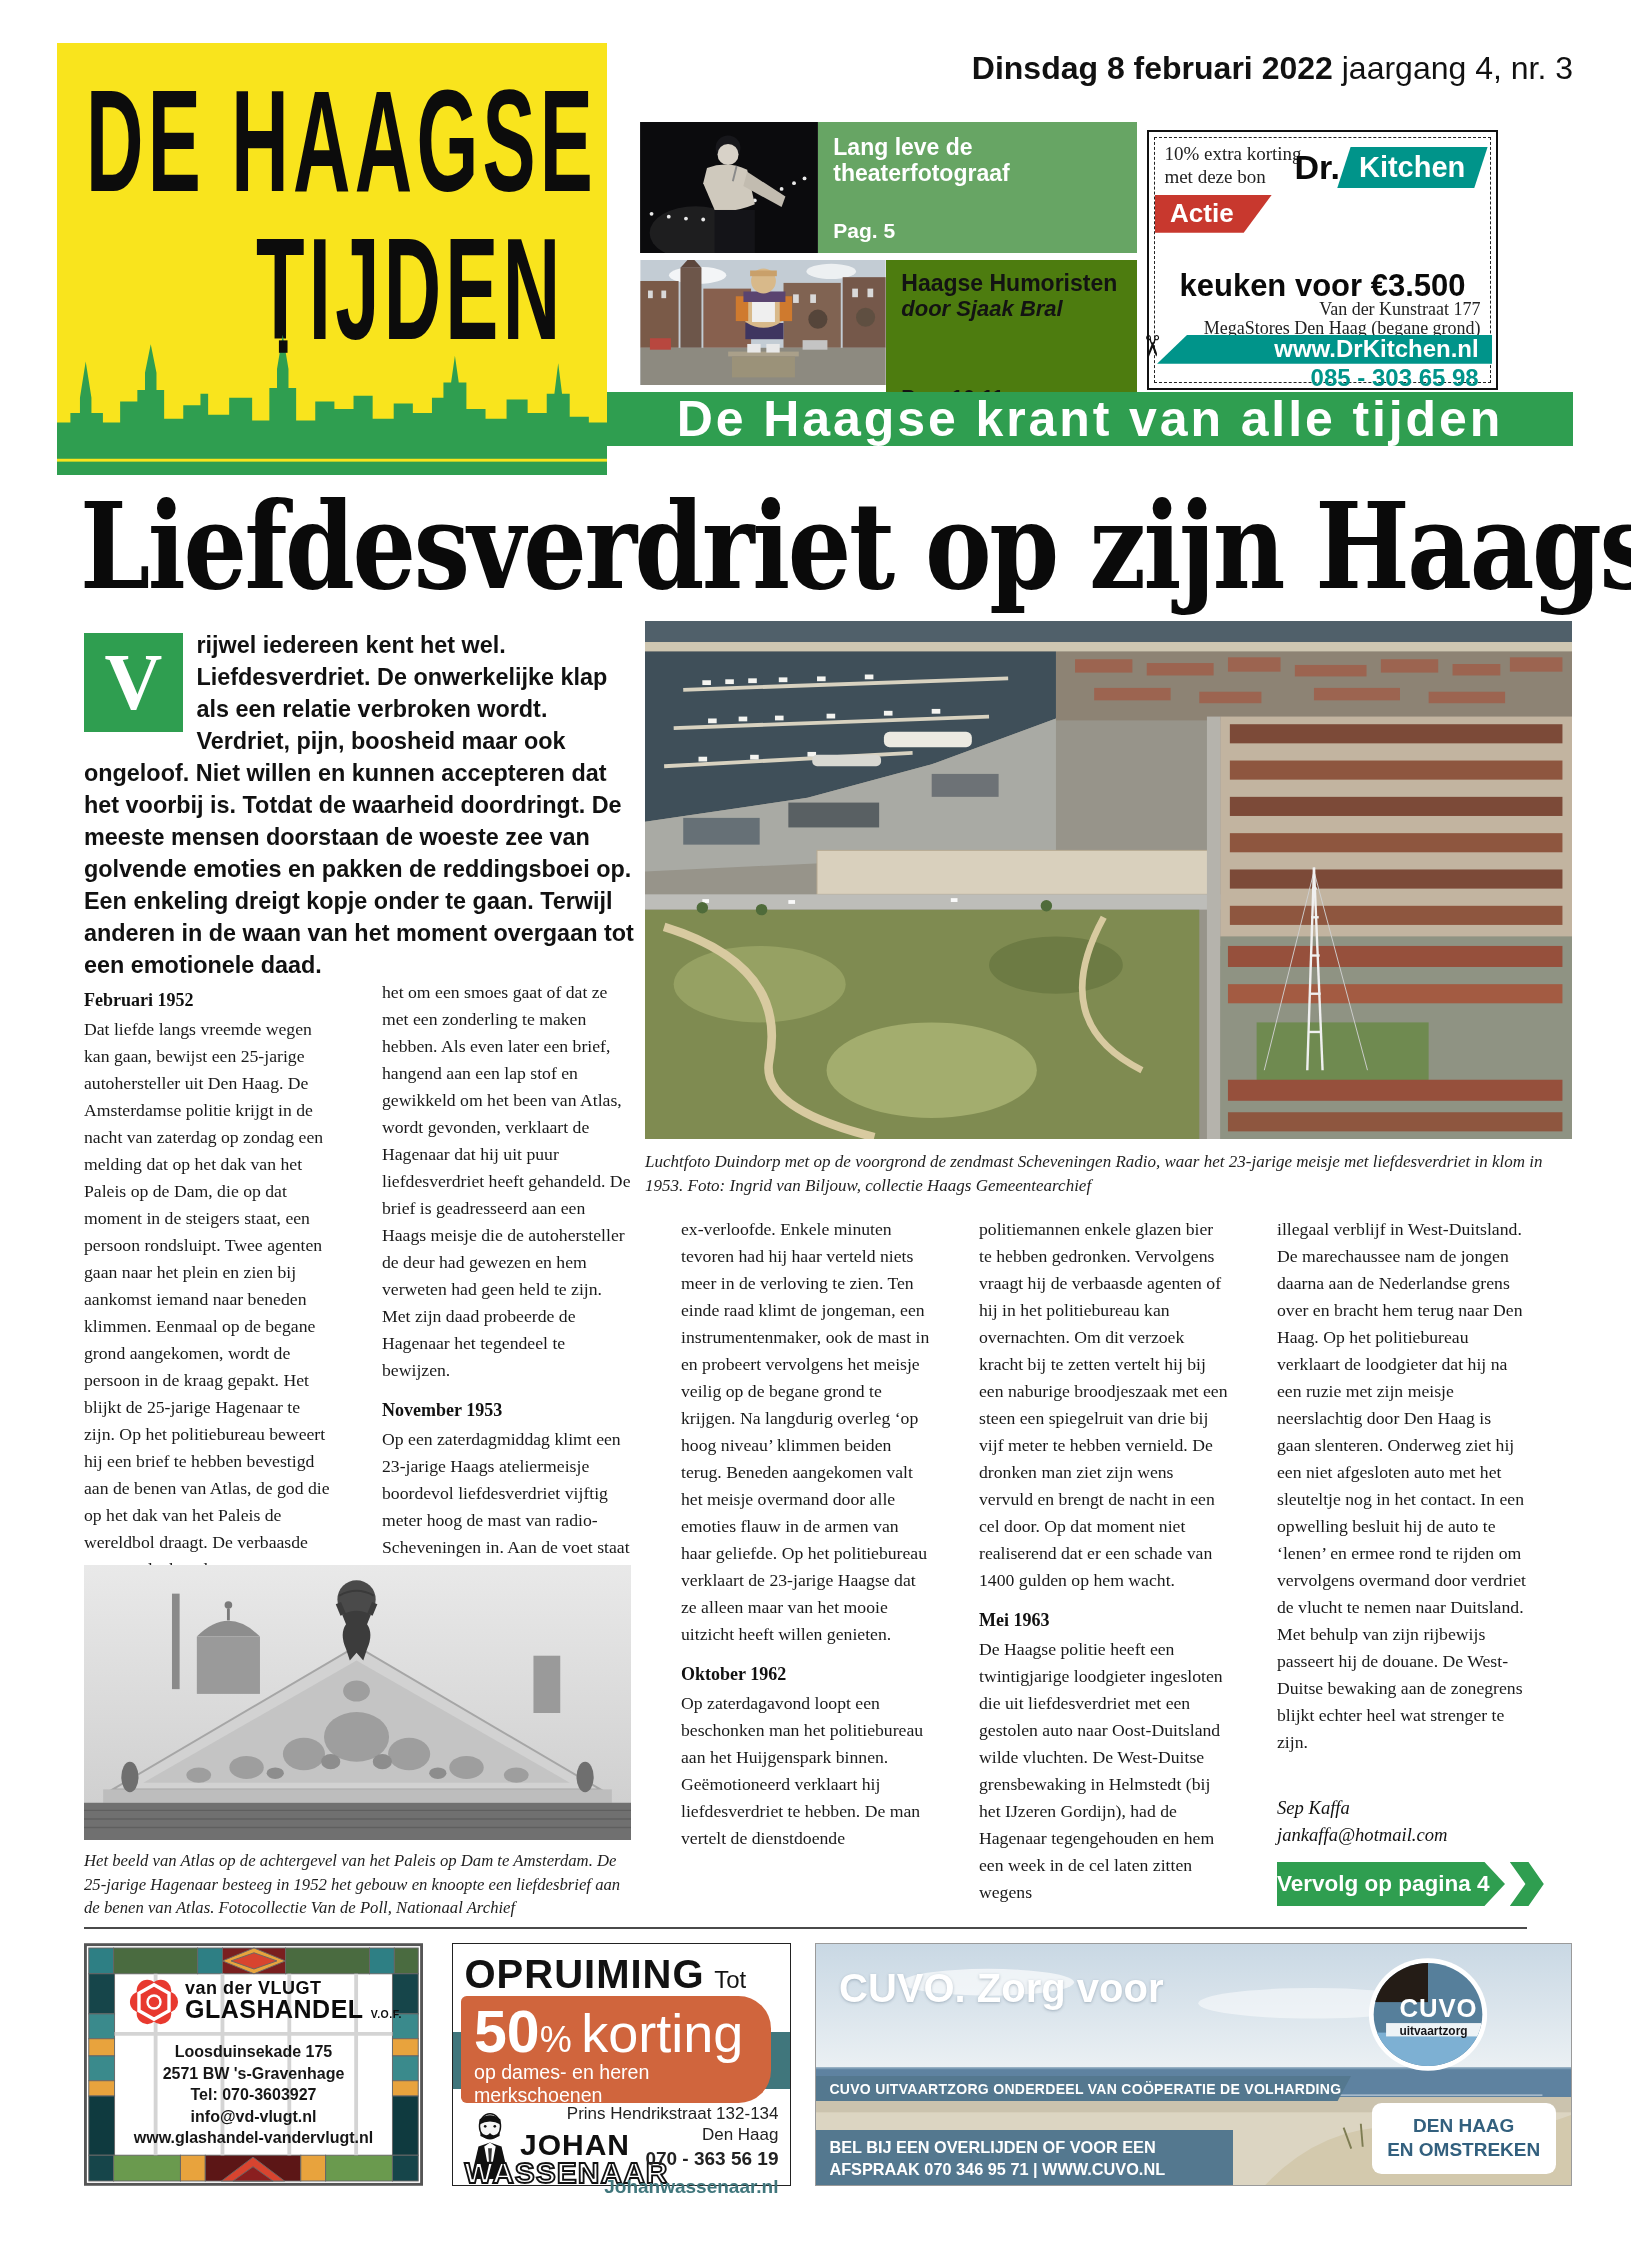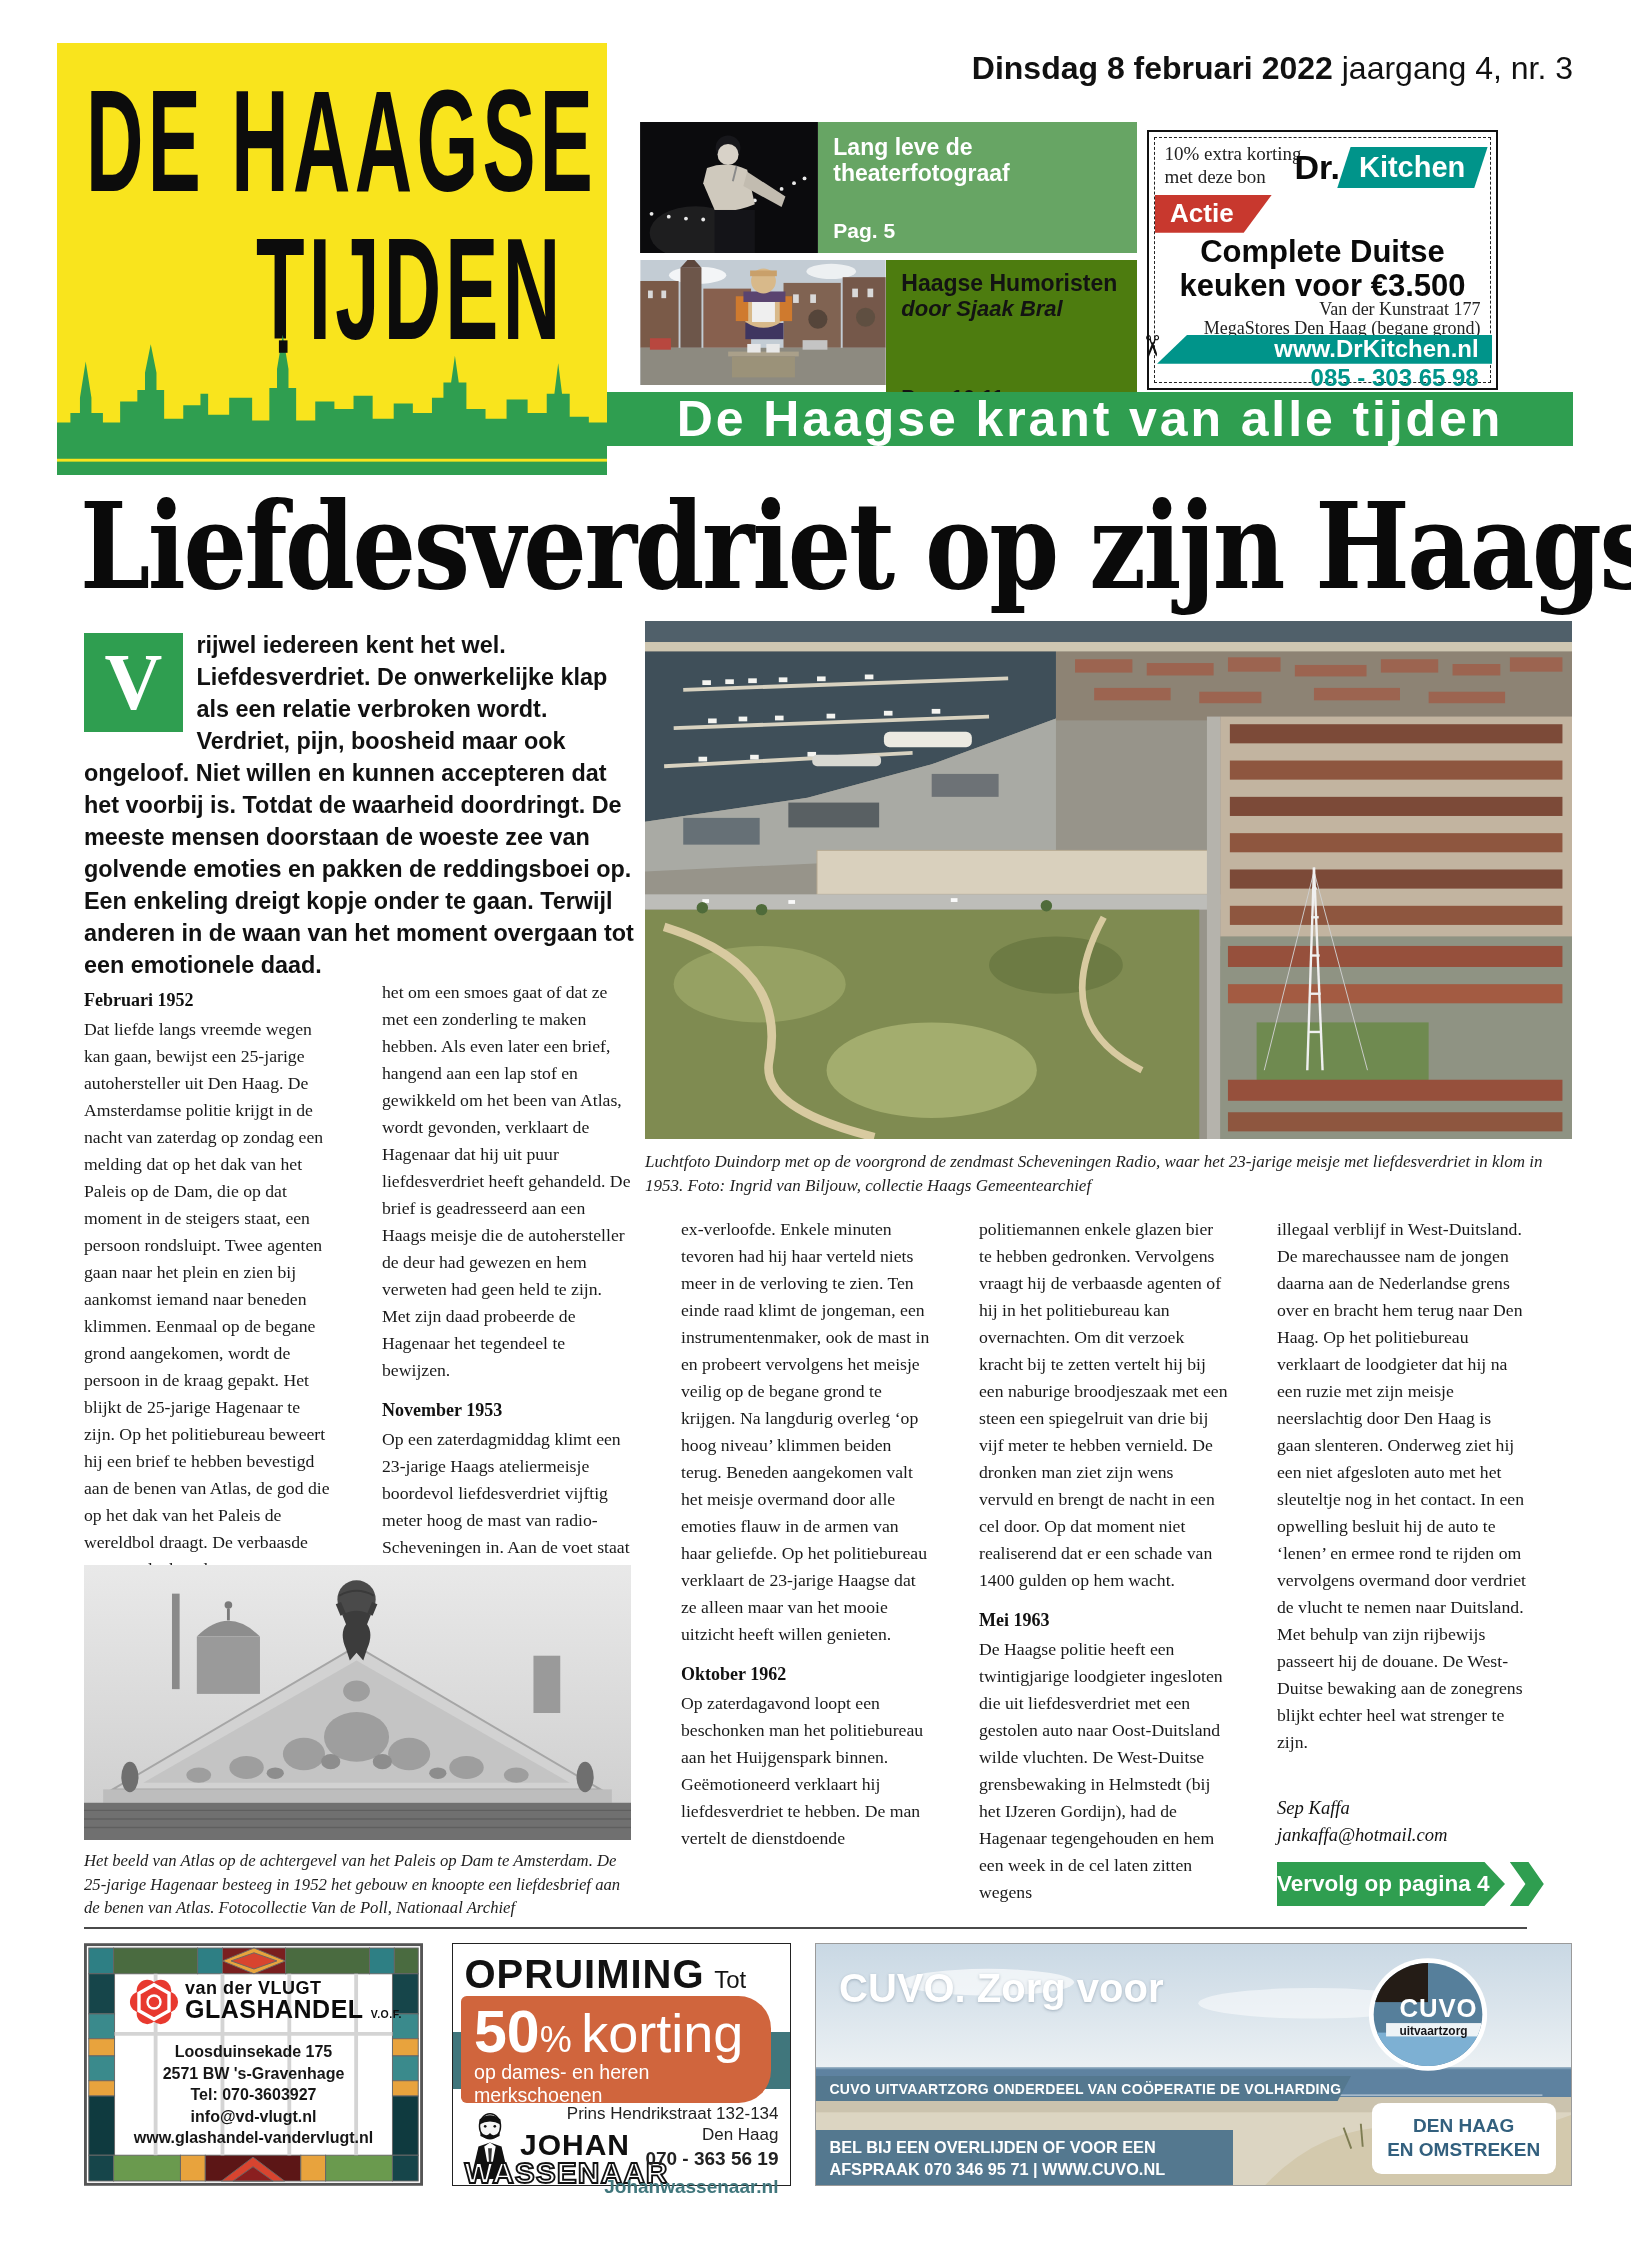--- a/index.html
+++ b/index.html
@@ -212,21 +212,20 @@
         <div>10% extra korting</div>
         <div>met deze bon</div>
       </div>
       <div class="k-logo">
         <span class="k-dr">Dr.</span>
         <div class="k-kbox"><span>Kitchen</span></div>
       </div>
       <div class="k-actie">
           <span>Actie</span>
         </div>
-      <div class="k-offer1">Complete Duitse</div>
       <div class="k-offer2">keuken voor €3.500</div>
       <div class="k-addr" style="top:161px;">Van der Kunstraat 177</div>
       <div class="k-addr" style="top:180px;">MegaStores Den Haag (begane grond)</div>
       <div class="k-band">
           <span>www.DrKitchen.nl</span>
         </div>
       <div class="k-phone">085 - 303 65 98</div>
       <div class="k-scissors">✂</div>
     </div>
   </div>

